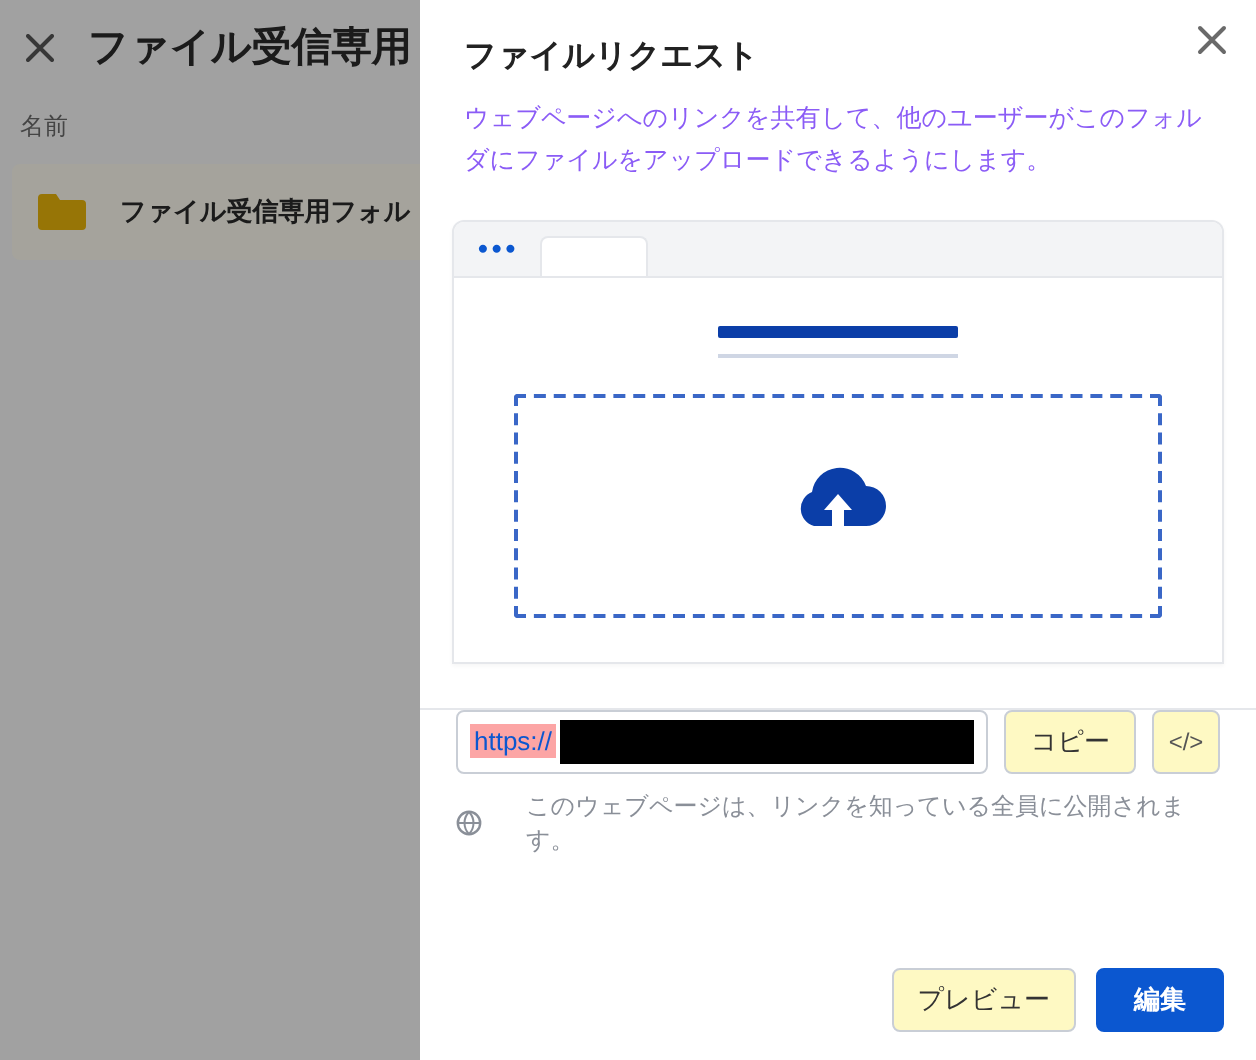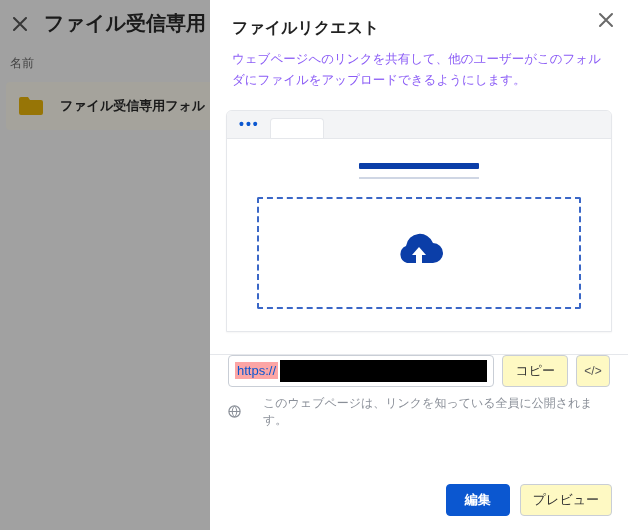--- a/index.html
+++ b/index.html
@@ -348,16 +348,16 @@
 
   <div class="note-row">
     <svg width="13" height="13" viewBox="0 0 13 13">
         <circle cx="6.5" cy="6.5" r="5.6" fill="none" stroke="#8a8f98" stroke-width="1.2"></circle>
         <path d="M1 6.5 h11 M6.5 1 c3 3 3 8 0 11 M6.5 1 c-3 3 -3 8 0 11" fill="none" stroke="#8a8f98" stroke-width="1"></path>
       </svg>
     <span>このウェブページは、リンクを知っている全員に公開されます。</span>
   </div>
 
   <div class="footer">
+    <button class="btn">プレビュー</button>
     <button class="btn btn-primary">編集</button>
-    <button class="btn">プレビュー</button>
   </div>
 </div>
 
 </body></html>

